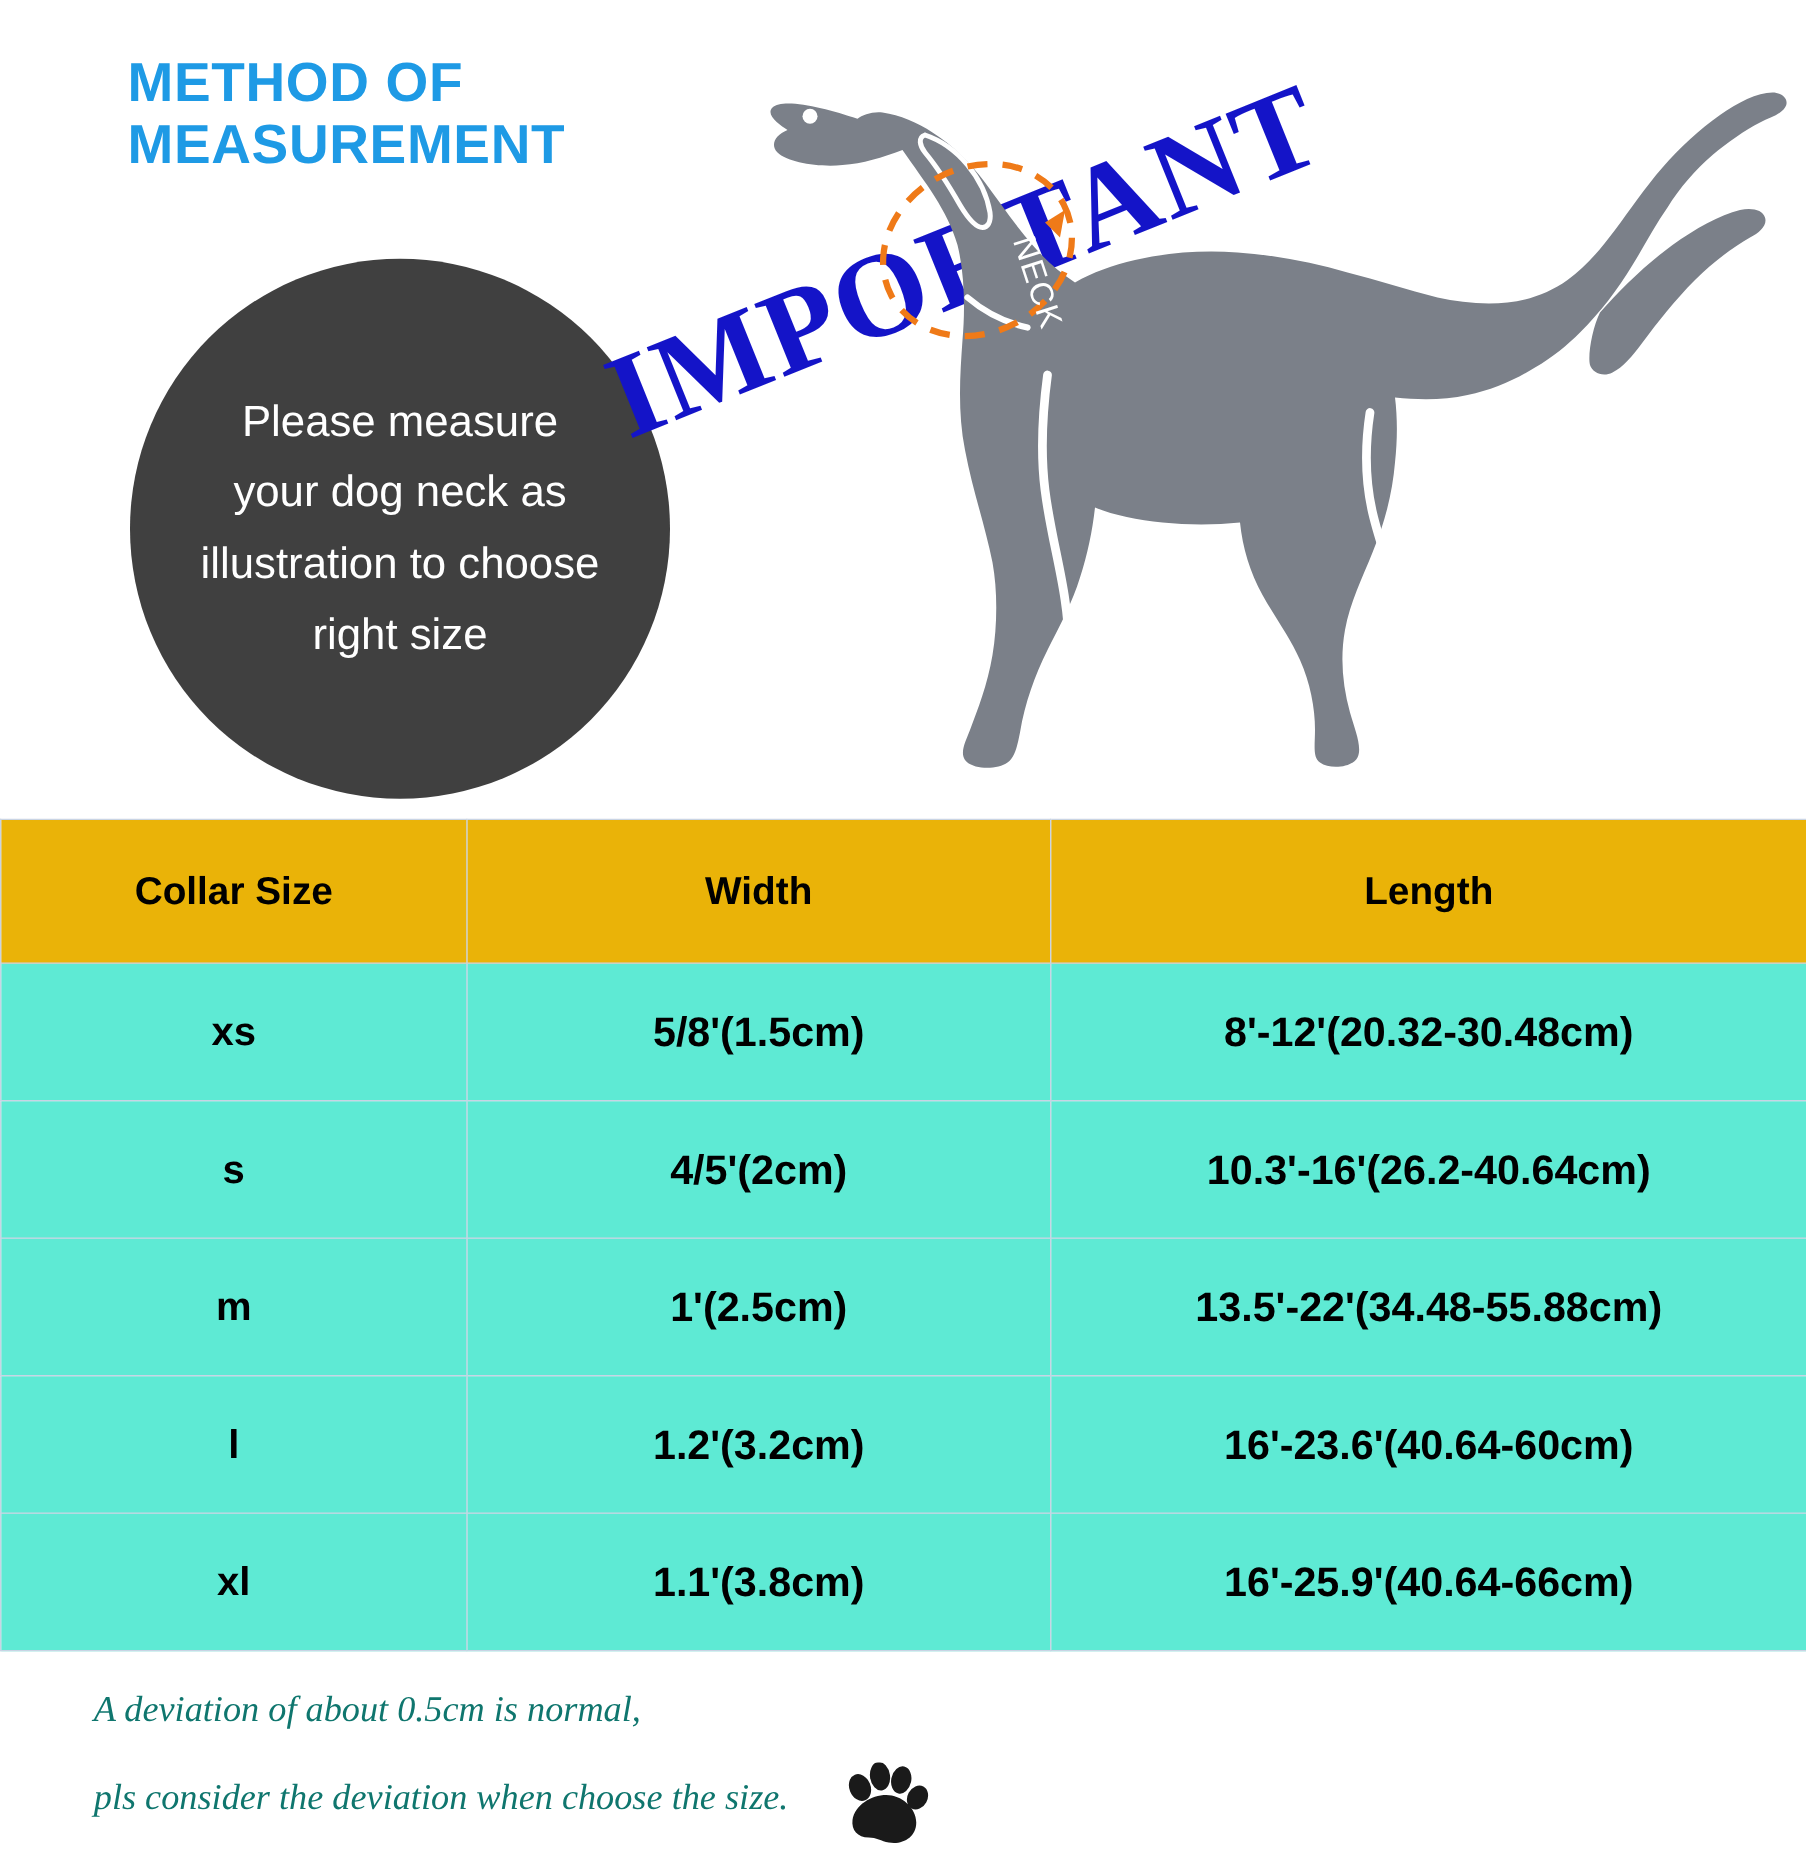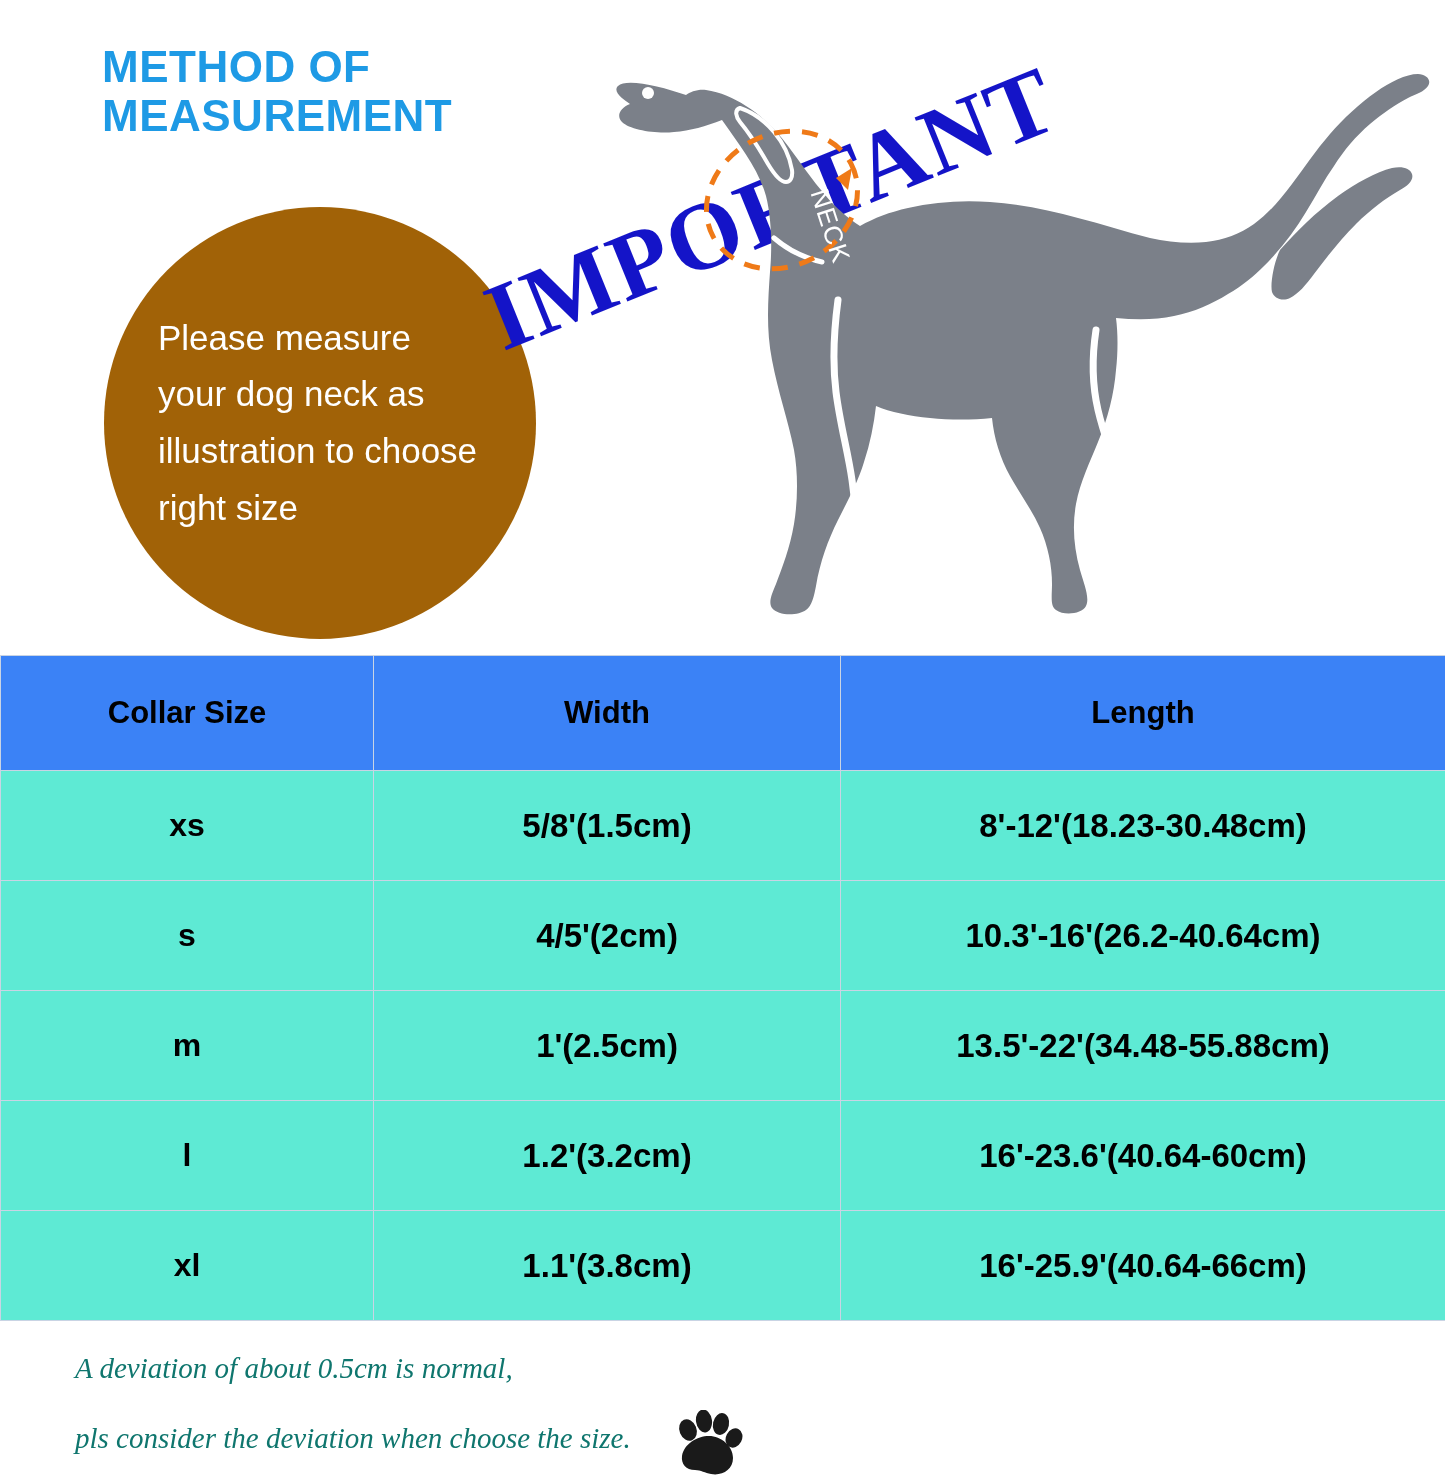--- a/index.html
+++ b/index.html
@@ -36,25 +36,26 @@
     margin-left: 20px;
   }
 
   .orange-circle {
     position: absolute;
     left: 104px;
     top: 207px;
     width: 432px;
     height: 432px;
     border-radius: 50%;
-    background: #a16207;
+    background: #404040;
     color: #ffffff;
     display: flex;
     align-items: center;
     justify-content: center;
+    text-align: center;
     box-sizing: border-box;
     padding: 0 54px;
   }
   .orange-circle span {
     font-size: 35px;
     line-height: 1.62;
   }
 
   .important-stamp {
     position: absolute;
@@ -105,21 +106,21 @@
     table-layout: fixed;
   }
   table.size-table th,
   table.size-table td {
     border: 1px solid #c9d4e4;
     text-align: center;
     font-weight: bold;
     color: #000000;
   }
   table.size-table thead th {
-    background: #3b82f6;
+    background: #eab308;
     font-size: 31px;
     height: 112px;
     font-weight: bold;
   }
   table.size-table tbody td {
     height: 107px;
     font-size: 33px;
     background: #5eead4;
   }
   table.size-table tbody td.size-col {
@@ -240,21 +241,21 @@
       <tr>
         <th>Collar Size</th>
         <th>Width</th>
         <th>Length</th>
       </tr>
     </thead>
     <tbody>
       <tr>
         <td class="size-col">xs</td>
         <td>5/8'(1.5cm)</td>
-        <td>8'-12'(18.23-30.48cm)</td>
+        <td>8'-12'(20.32-30.48cm)</td>
       </tr>
       <tr>
         <td class="size-col">s</td>
         <td>4/5'(2cm)</td>
         <td>10.3'-16'(26.2-40.64cm)</td>
       </tr>
       <tr>
         <td class="size-col">m</td>
         <td>1'(2.5cm)</td>
         <td>13.5'-22'(34.48-55.88cm)</td>

